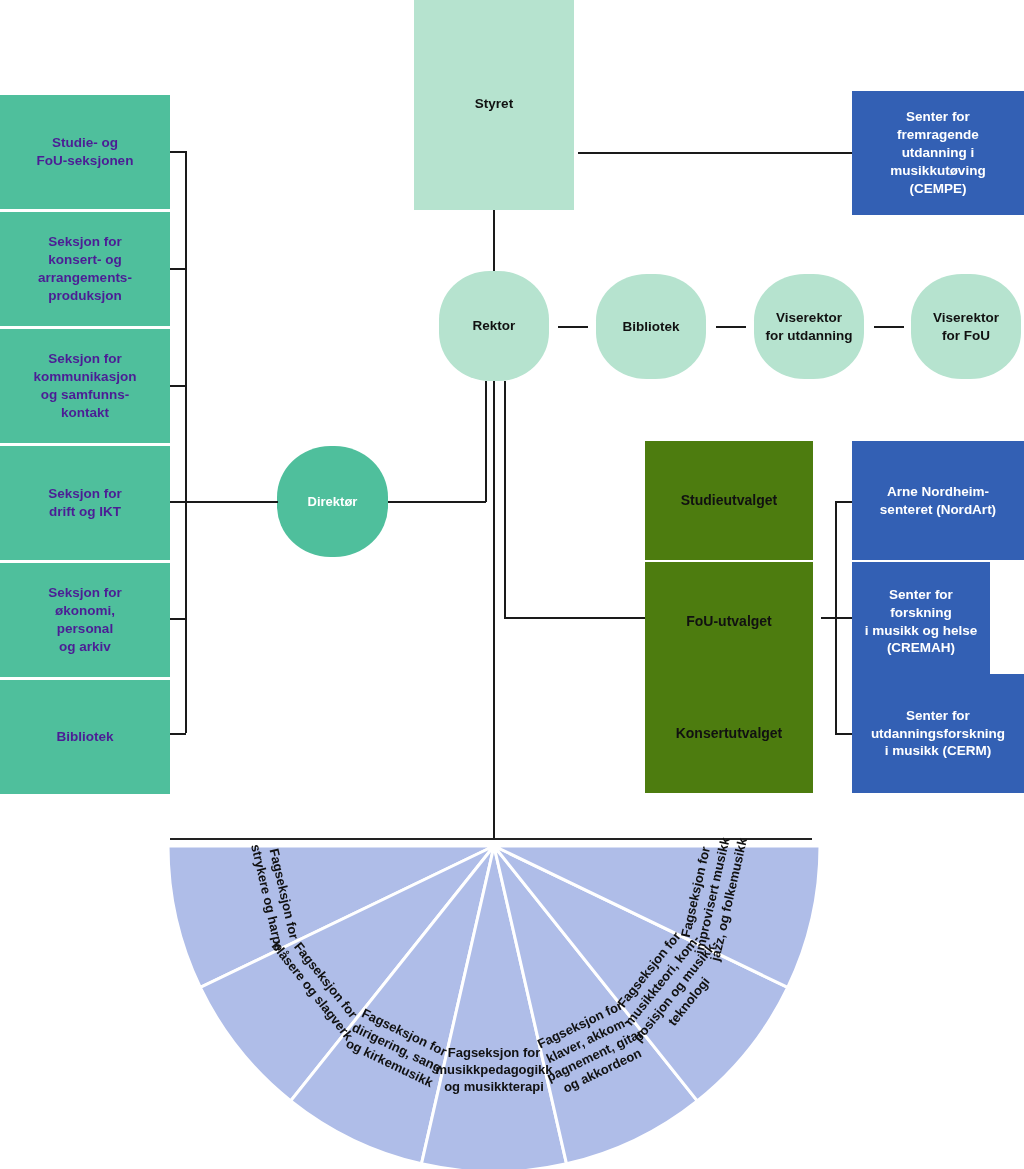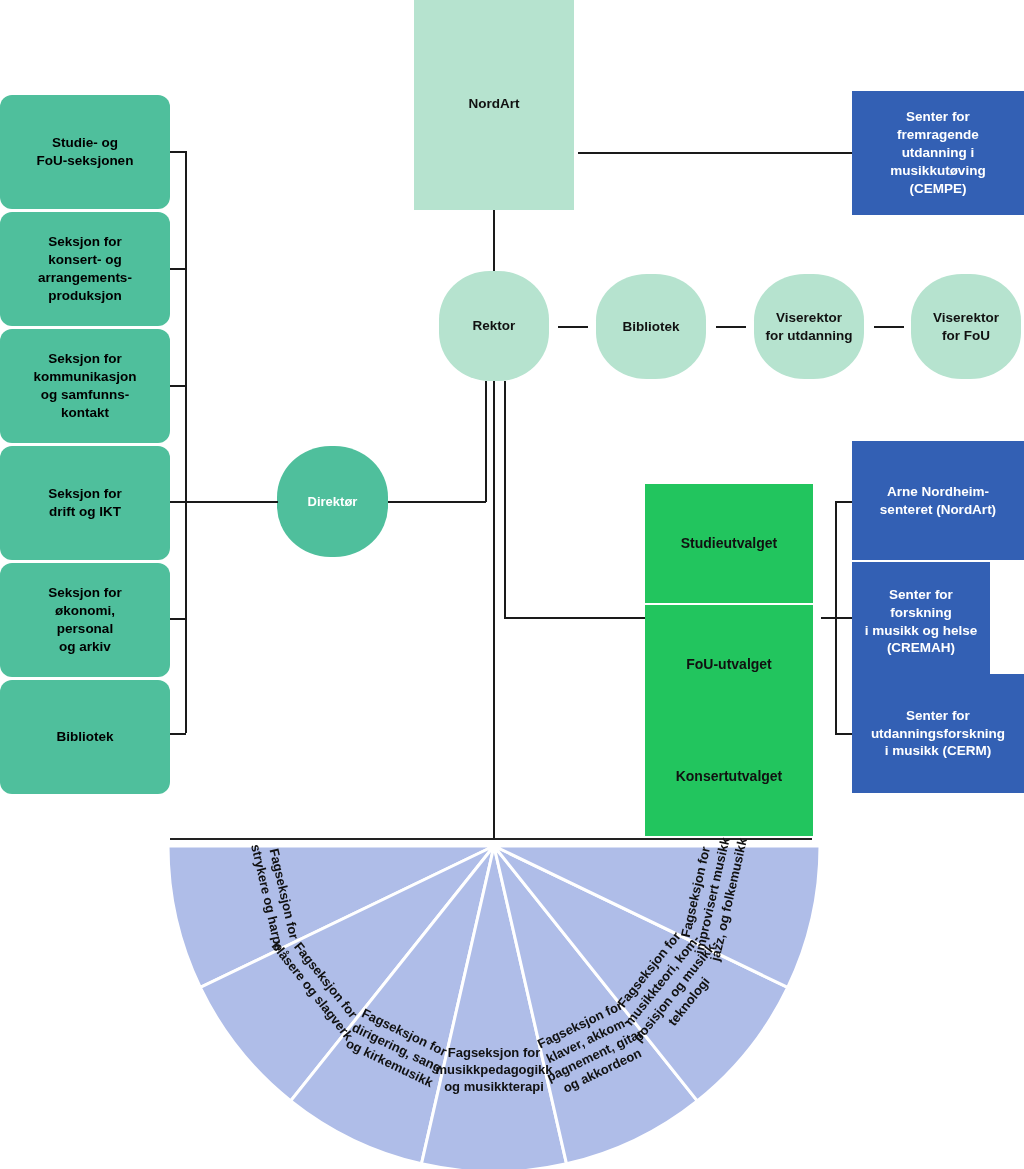--- a/index.html
+++ b/index.html
@@ -18,27 +18,27 @@
   .node {
     position: absolute;
     display: flex;
     align-items: center;
     justify-content: center;
     text-align: center;
     font-weight: bold;
     line-height: 1.32;
     padding: 4px 8px;
   }
-  .green-box   { background: #4FBF9C; color: #000000; font-size: 13.5px; border-radius: 12px; }
+  .green-box   { background: #4FBF9C; color: #4c1d95; font-size: 13.5px; }
   .lightgreen  { background: #B6E3CF; color: #111111; font-size: 13.5px; }
   .green-circle{ background: #4FBF9C; color: #ffffff; font-size: 13px;
                  border-radius: 48% 48% 48% 48% / 46% 46% 46% 46%; }
   .lg-circle   { background: #B6E3CF; color: #111111; font-size: 13.5px;
                  border-radius: 46% 46% 46% 46% / 44% 44% 44% 44%; }
-  .lightblue   { background: #22c55e; color: #111111; font-size: 14px; margin-top: 43px; }
+  .lightblue   { background: #4d7c0f; color: #111111; font-size: 14px; }
   .darkblue    { background: #3360B4; color: #ffffff; font-size: 13.5px; }
 
   .conn { position: absolute; background: #1a1a1a; }
   .h { height: 1.6px; }
   .v { width: 1.6px; }
   .thick { background: #222222; }
 
   #fan-wrap { position: absolute; left: 0; top: 0; width: 1024px; height: 1169px;
               pointer-events: none; }
   #fan-svg  { position: absolute; left: 0; top: 0; }
@@ -48,21 +48,21 @@
     font-size: 13px;
     fill: #111111;
   }
 </style>
 </head>
 <body>
 
 <div id="chart">
 
   <div class="node lightgreen" style="left:414px; top:-3px; width:160px; height:213px;">
-    <span>NordArt</span>
+    <span>Styret</span>
   </div>
 
   <div class="node darkblue" style="left:852px; top:91px; width:172px; height:124px;">
     <span>Senter for<br>fremragende<br>utdanning i<br>musikkutøving<br>(CEMPE)</span>
   </div>
 
   <div class="conn h" style="left:578px; top:152px; width:274px;"></div>
 
   <div class="conn v" style="left:493px; top:210px; height:70px;"></div>
 

